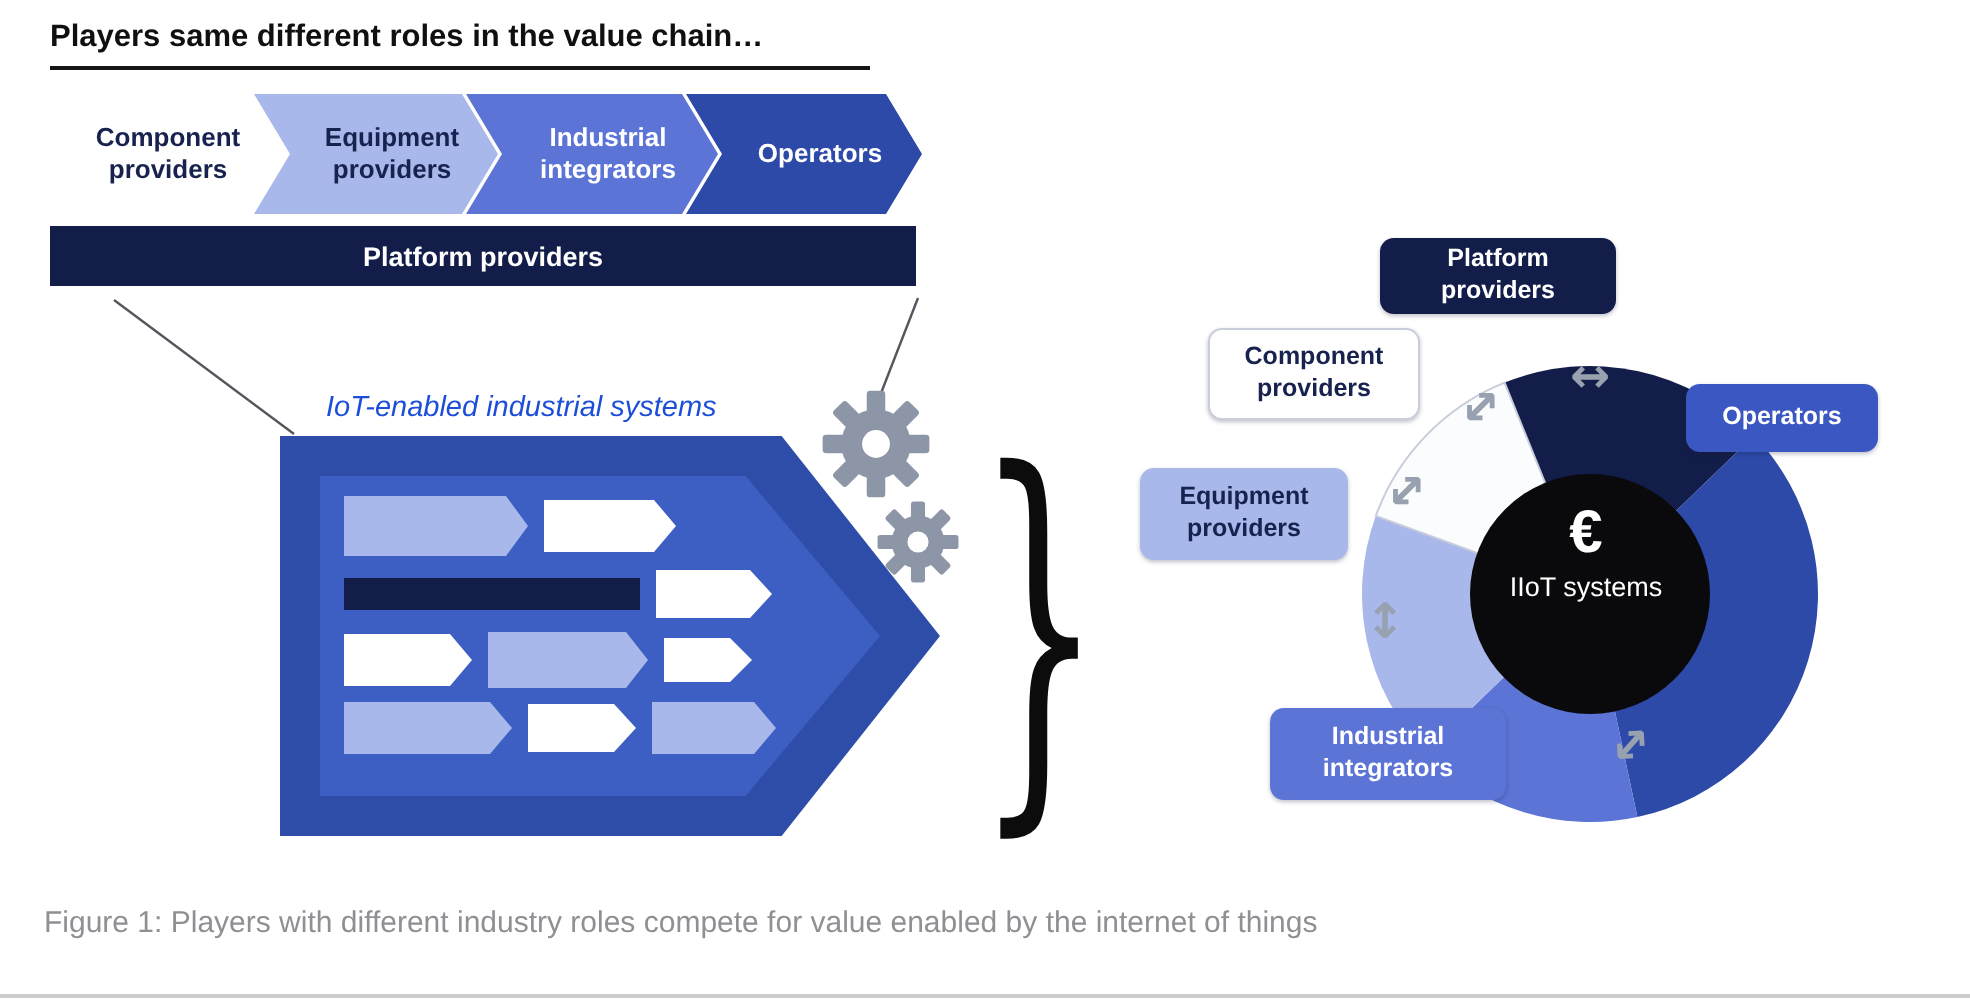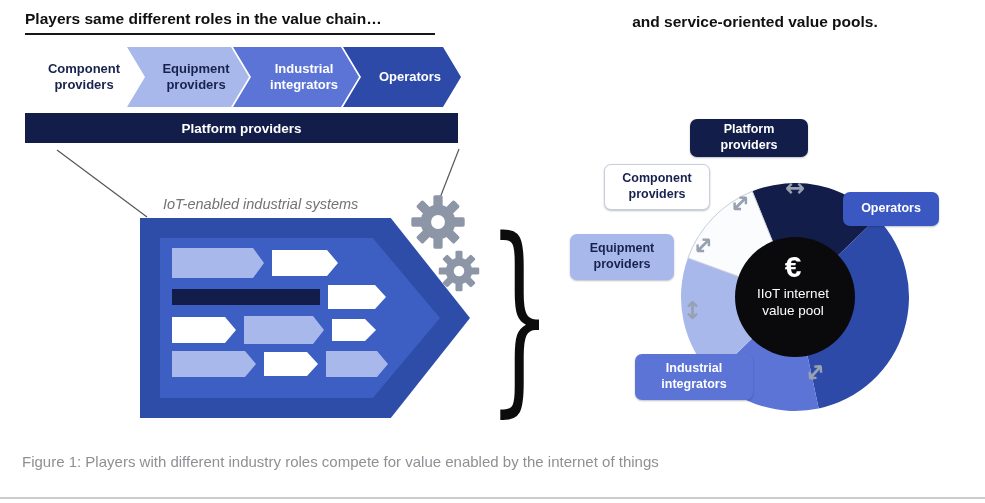--- a/index.html
+++ b/index.html
@@ -19,21 +19,21 @@
   .step-equipment  { width:122px; background:#a9b8ea; color:#18224f; }
   .step-industrial { width:126px; background:#5b74d6; color:#ffffff; }
   .step-operators  { width:118px; background:#2d4aa8; color:#ffffff; }
 
   .platform-bar { position:absolute; left:25px; top:113px; width:433px; height:30px; background:#131d49; color:#ffffff; font-weight:bold; font-size:13.5px; display:flex; align-items:center; justify-content:center; }
 
   
   .lines { position:absolute; left:0; top:0; pointer-events:none; }
 
   
-  .systems-label { position:absolute; left:163px; top:196px; font-style:italic; font-size:14.5px; color:#737373; }
+  .systems-label { position:absolute; left:163px; top:196px; font-style:italic; font-size:14.5px; color:#1d4ed8; }
   .big-box { position:absolute; left:140px; top:218px; width:330px; height:200px; background:#2e4da9; clip-path: polygon(0 0, 76% 0, 100% 50%, 76% 100%, 0 100%); }
   .inner-arrow { position:absolute; left:20px; top:20px; width:280px; height:160px; background:#3d5ec2; clip-path: polygon(0 0, 76% 0, 100% 50%, 76% 100%, 0 100%); }
   .rows { position:absolute; left:12px; top:10px; display:flex; flex-direction:column; gap:7px; }
   .row { display:flex; gap:8px; align-items:center; }
   .chev { clip-path: polygon(0 0, calc(100% - 11px) 0, 100% 50%, calc(100% - 11px) 100%, 0 100%); flex:0 0 auto; }
   .c-light { background:#a9b8ea; }
   .c-white { background:#ffffff; }
   .c-navy  { background:#131d49; }
 
   .gear { position:absolute; }
@@ -65,21 +65,20 @@
 </head>
 <body>
 
 <svg class="lines" width="985" height="503">
   <line x1="57" y1="150" x2="147" y2="217" stroke="#53565c" stroke-width="1.2"></line>
   <line x1="459" y1="149" x2="438" y2="203" stroke="#53565c" stroke-width="1.2"></line>
 </svg>
 
 <div class="left-title">Players same different roles in the value chain…</div>
 <div class="right-title">
-  <div>and service-oriented value pools.</div>
 </div>
 
 <div class="chain">
   <div class="chain-step step-first step-component">Component providers</div>
   <div class="chain-step next step-next step-equipment">Equipment providers</div>
   <div class="chain-step next step-next step-industrial">Industrial integrators</div>
   <div class="chain-step next step-next step-operators">Operators</div>
 </div>
 <div class="platform-bar">Platform providers</div>
 
@@ -151,22 +150,21 @@
       <path d="M 120 120 L 77.29 14.30 A 114 114 0 0 1 202.00 40.81 Z" fill="#131d49"></path>
       <path d="M 120 120 L 202.00 40.81 A 114 114 0 0 1 143.70 231.51 Z" fill="#2d4aa8"></path>
       <path d="M 120 120 L 143.70 231.51 A 114 114 0 0 1 38.00 199.19 Z" fill="#5b74d6"></path>
       <path d="M 120 120 L 38.00 199.19 A 114 114 0 0 1 12.88 81.01 Z" fill="#a9b8ea"></path>
       <path d="M 120 120 L 12.88 81.01 A 114 114 0 0 1 77.29 14.30 Z" fill="#fbfcfe" stroke="#c7cdda" stroke-width="1"></path>
       <circle cx="120" cy="120" r="60" fill="#0a0a0c"></circle>
     </svg>
 
   <div class="center-text">
     <div class="euro">€</div>
-    <div class="cl">IIoT internet</div>
-    <div class="cl">value pool</div>
+    <div class="cl">IIoT systems</div>
   </div>
 
   <div class="pool-label pl-platform">Platform providers</div>
   <div class="pool-label pl-component">Component providers</div>
   <div class="pool-label pl-operators">Operators</div>
   <div class="pool-label pl-equipment">Equipment providers</div>
   <div class="pool-label pl-industrial">Industrial integrators</div>
 
   <span class="pool-arrow pa-1">↔</span>
   <span class="pool-arrow pa-2">↔</span>

